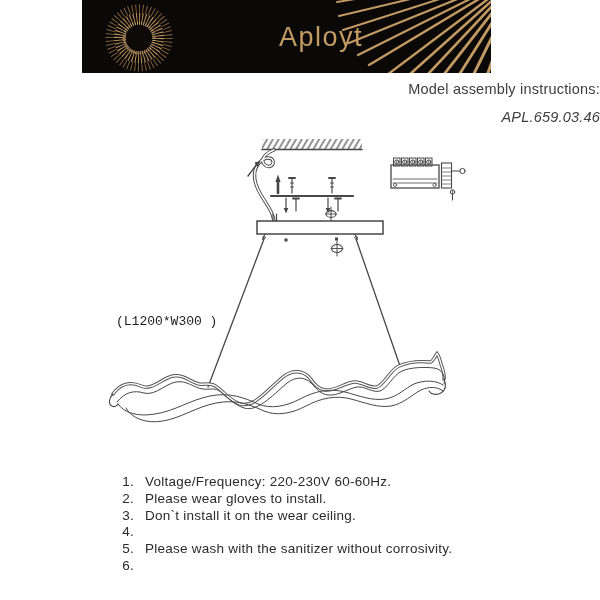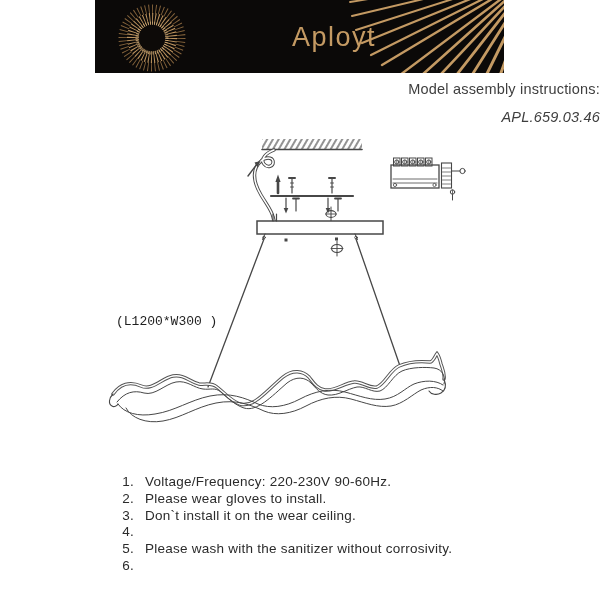--- a/index.html
+++ b/index.html
@@ -3,21 +3,21 @@
 <meta charset="utf-8">
 <style>
   html,body{margin:0;padding:0;background:#fff;}
   .page{
     position:relative;width:600px;height:600px;background:#ffffff;
     font-family:"Liberation Sans",sans-serif;overflow:hidden;
     outline:1px solid #e9e9e9;
   }
   
   .banner{
-    position:absolute;left:95px;top:0;width:409px;height:73px;
+    position:absolute;left:82px;top:0;width:409px;height:73px;
     background:var(--banner-bg,#0b0908);
   }
   .banner-art{position:absolute;left:0;top:0;width:409px;height:73px;display:block;}
   .brand{
     position:absolute;left:197px;top:22px;
     font-size:27px;font-weight:400;letter-spacing:1.5px;
     color:var(--gold,#c49a63);
   }
   
   .title-block{position:absolute;left:0;top:81px;width:600px;text-align:right;color:#3e3e3e;}
@@ -203,21 +203,21 @@
   <div class="title-block">
     <div class="t1">Model assembly instructions:</div>
     <div class="t2">APL.659.03.46</div>
   </div>
 
   <div class="dim-label">(L1200*W300 )</div>
 
   <div class="instructions">
     <div class="instr-row">
       <span class="instr-num">1.</span>
-      <span class="instr-text">Voltage/Frequency: 220-230V 90-60Hz.</span>
+      <span class="instr-text">Voltage/Frequency: 220-230V 60-60Hz.</span>
     </div>
     <div class="instr-row">
       <span class="instr-num">2.</span>
       <span class="instr-text">Please wear gloves to install.</span>
     </div>
     <div class="instr-row">
       <span class="instr-num">3.</span>
       <span class="instr-text">Don`t install it on the wear ceiling.</span>
     </div>
     <div class="instr-row">

